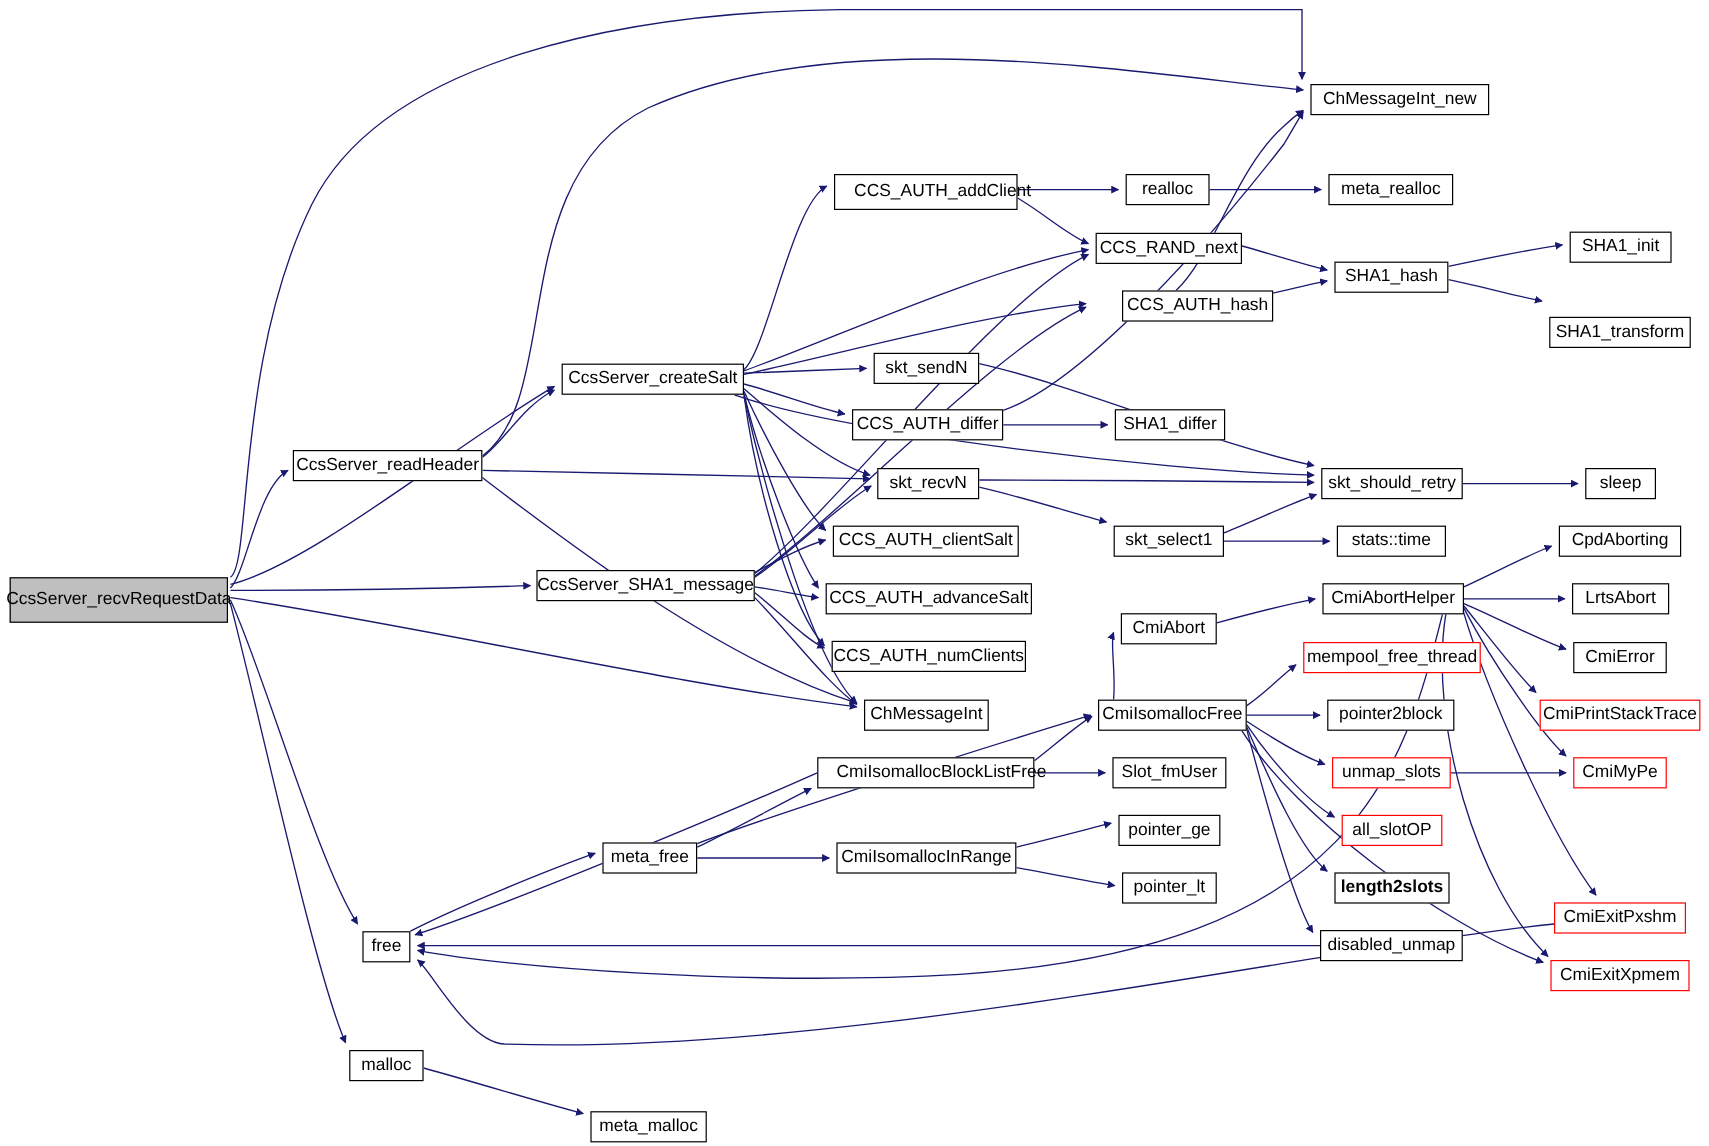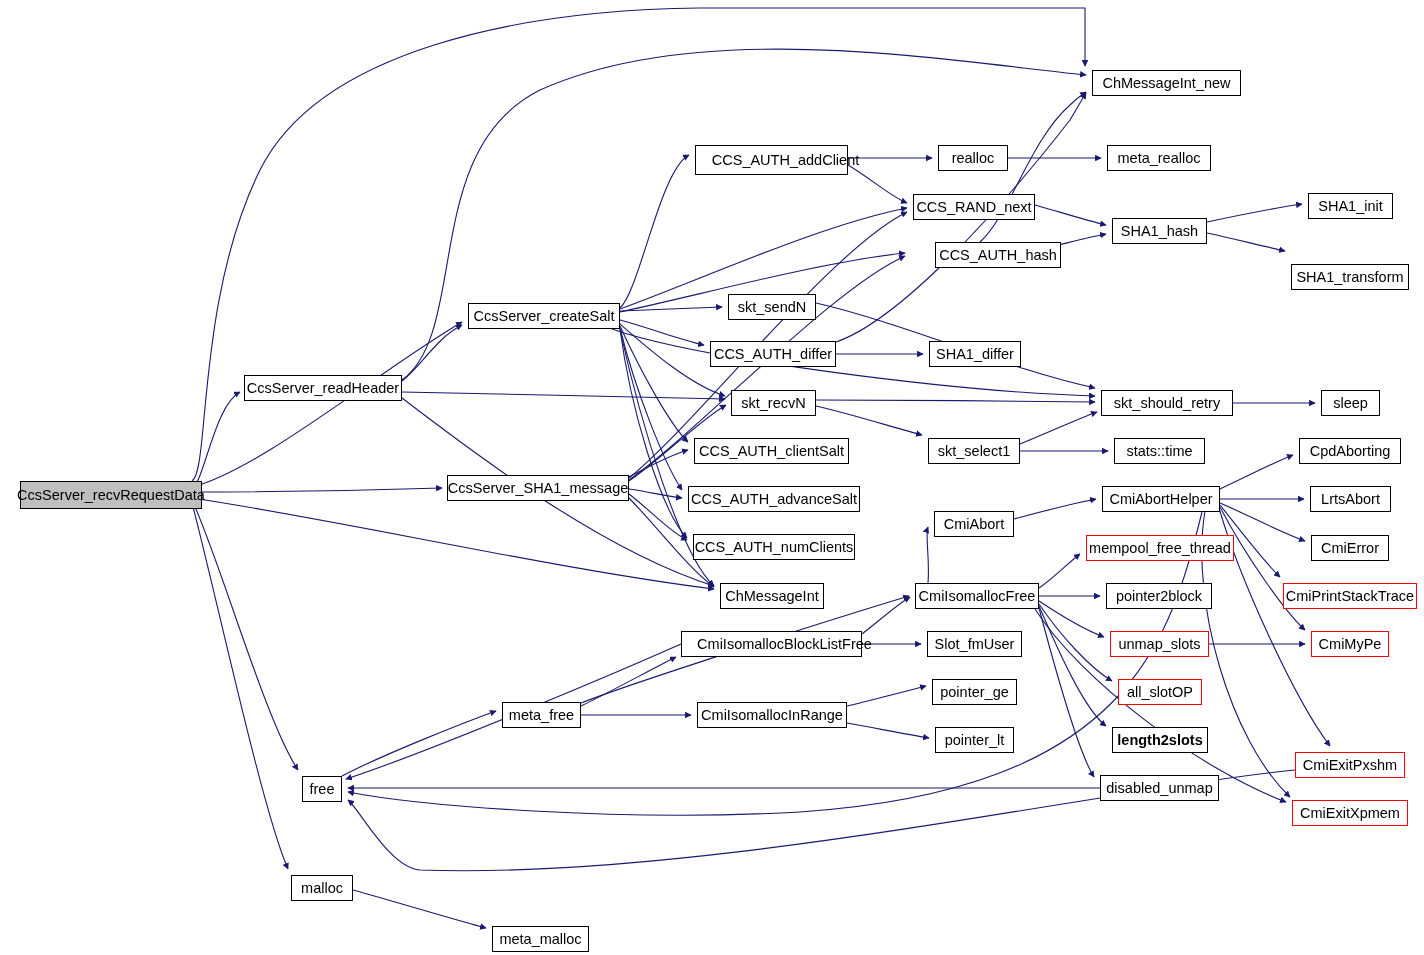--- a/index.html
+++ b/index.html
@@ -132,21 +132,21 @@
         <path d="M581,703 C640,680 830,620 909,596" fill="none" stroke="#191970" stroke-width="1.1" marker-end="url(#arrow)"></path>
         <path d="M847,706 C880,698 910,690 926,686" fill="none" stroke="#191970" stroke-width="1.1" marker-end="url(#arrow)"></path>
         <path d="M847,723 C880,729 910,735 929,738" fill="none" stroke="#191970" stroke-width="1.1" marker-end="url(#arrow)"></path>
         <path d="M342,776 C380,756 460,724 496,711" fill="none" stroke="#191970" stroke-width="1.1" marker-end="url(#arrow)"></path>
         <path d="M1100,788 L348,788" fill="none" stroke="#191970" stroke-width="1.1" marker-end="url(#arrow)"></path>
         <path d="M353,890 C400,903 455,920 486,928" fill="none" stroke="#191970" stroke-width="1.1" marker-end="url(#arrow)"></path>
         <path d="M1295,770 C1100,790 700,880 420,870 C390,868 360,810 348,800" fill="none" stroke="#191970" stroke-width="1.1" marker-end="url(#arrow)"></path>
       </g>
   </svg>
   <div id="nodes-layer">
-      <div class="node root" style="left: 20px; top: 481px; width: 182px; height: 28px;">
+      <div class="node root" style="left: 8px; top: 481px; width: 182px; height: 38px;">
         <span class="node-label">CcsServer_recvRequestData</span>
       </div>
       <div class="node" style="left: 244px; top: 375px; width: 158px; height: 26px;">
         <span class="node-label">CcsServer_readHeader</span>
       </div>
       <div class="node" style="left: 468px; top: 303px; width: 152px; height: 26px;">
         <span class="node-label">CcsServer_createSalt</span>
       </div>
       <div class="node" style="left: 447px; top: 475px; width: 182px; height: 26px;">
         <span class="node-label">CcsServer_SHA1_message</span>
@@ -183,21 +183,21 @@
       </div>
       <div class="node" style="left: 710px; top: 341px; width: 126px; height: 26px;">
         <span class="node-label">CCS_AUTH_differ</span>
       </div>
       <div class="node" style="left: 929px; top: 341px; width: 92px; height: 26px;">
         <span class="node-label">SHA1_differ</span>
       </div>
       <div class="node" style="left: 731px; top: 390px; width: 85px; height: 26px;">
         <span class="node-label">skt_recvN</span>
       </div>
-      <div class="node" style="left: 1101px; top: 390px; width: 132px; height: 26px;">
+      <div class="node" style="left: 1101px; top: 390px; width: 118px; height: 26px;">
         <span class="node-label">skt_should_retry</span>
       </div>
       <div class="node" style="left: 1321px; top: 390px; width: 59px; height: 26px;">
         <span class="node-label">sleep</span>
       </div>
       <div class="node" style="left: 928px; top: 438px; width: 92px; height: 26px;">
         <span class="node-label">skt_select1</span>
       </div>
       <div class="node" style="left: 1114px; top: 438px; width: 91px; height: 26px;">
         <span class="node-label">stats::time</span>

